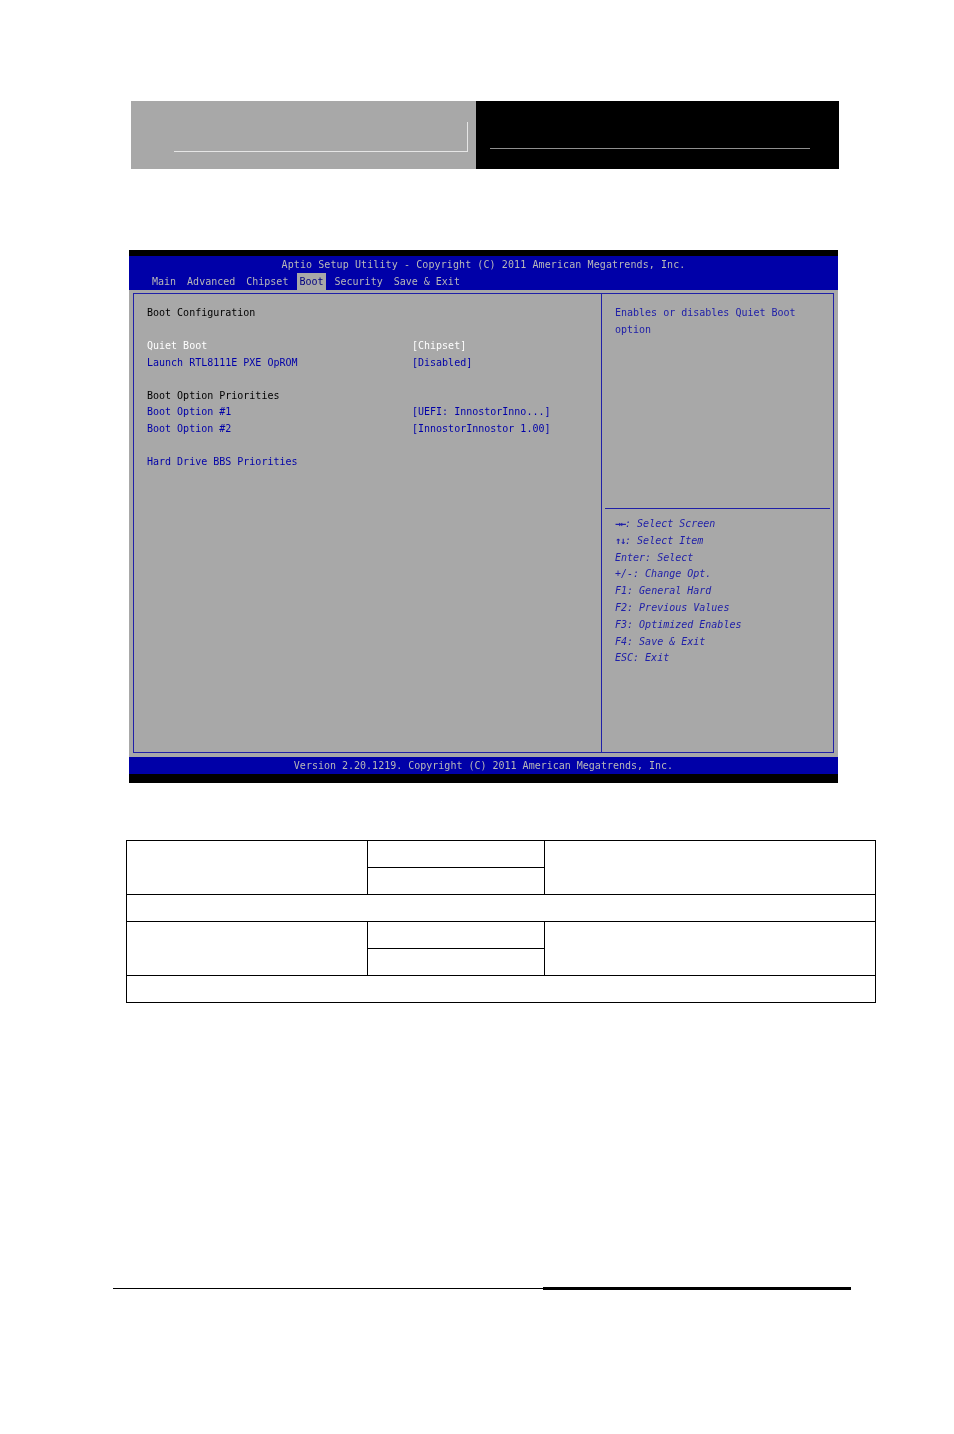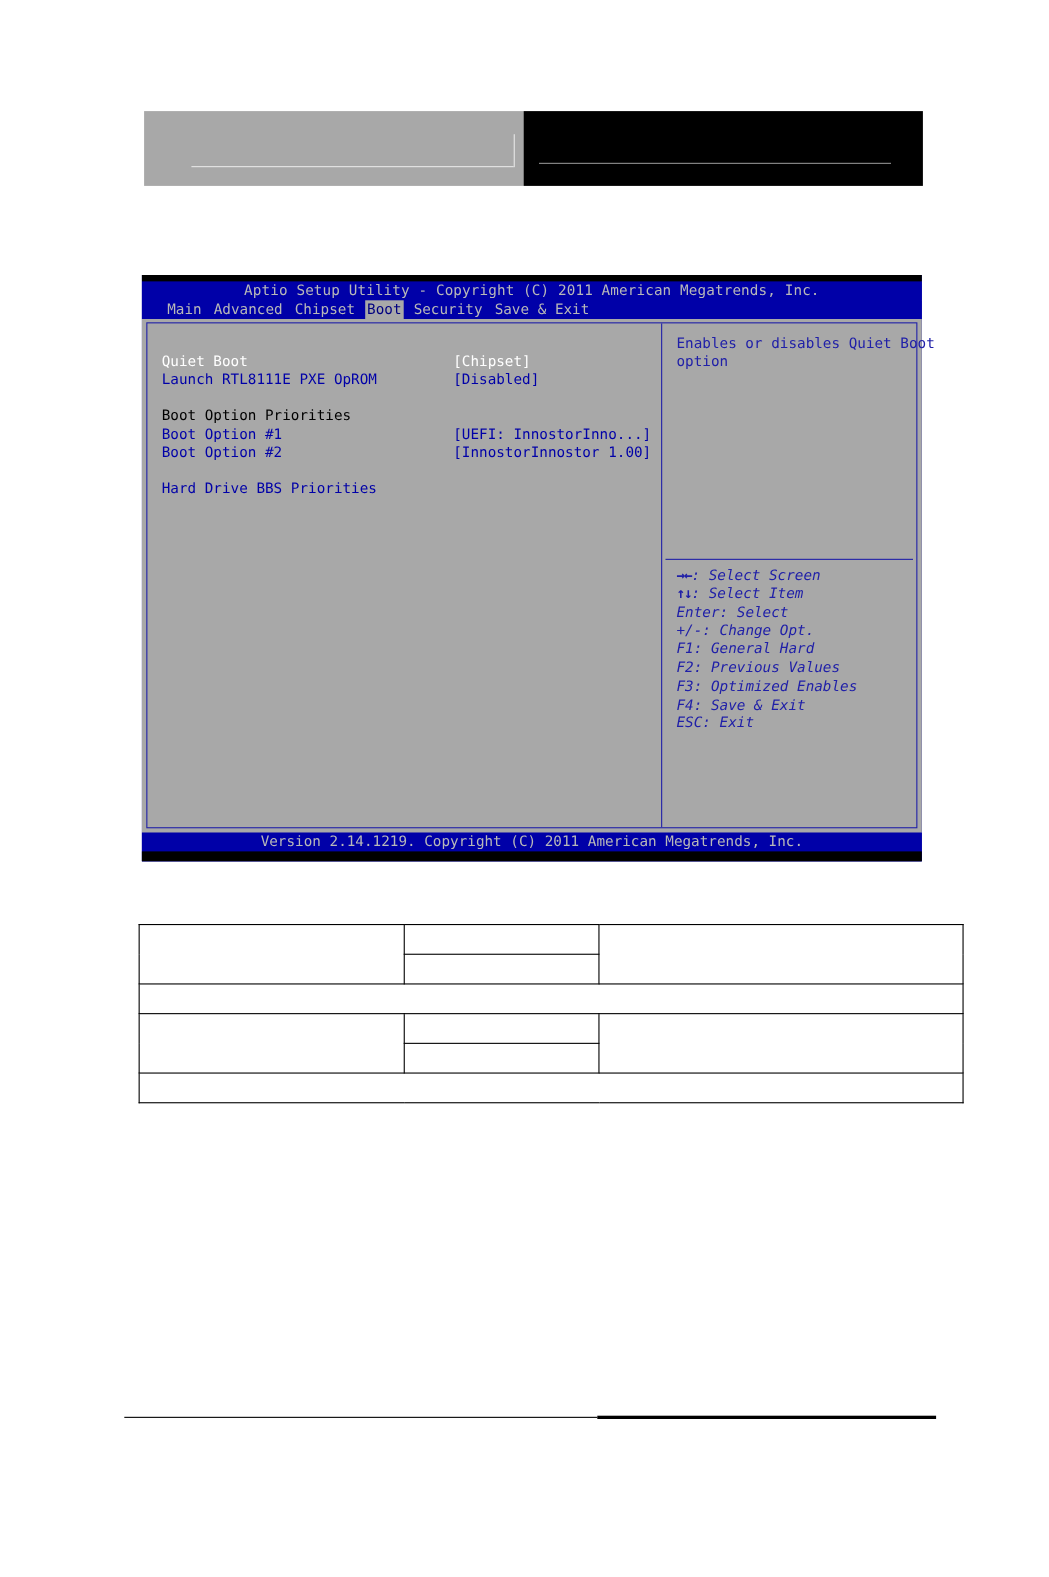--- a/index.html
+++ b/index.html
@@ -63,21 +63,21 @@
 
   
   #bios-screen {
     position: absolute;
     left: 129px;
     top: 250px;
     width: 709px;
     height: 533px;
     background: #0000a8;
     font-family: "DejaVu Sans Mono", "Liberation Mono", monospace;
-    font-size: 13px;
+    font-size: 10px;
     line-height: 16.5px;
   }
   #bios-topbar {
     height: 6px;
     background: #000000;
   }
   #bios-title {
     height: 17px;
     line-height: 17px;
     text-align: center;
@@ -291,20 +291,21 @@
     <span class="menu-item">Save &amp; Exit</span>
   </div>
 
   <div id="bios-body">
     <div id="bios-body-inner">
 
       <div id="panel-divider"></div>
 
       <div id="left-panel">
 
+        <div class="bios-line heading">Boot Configuration</div>
 
         <div class="bios-line blank">&nbsp;</div>
 
         <div class="opt-row selected">
           <span class="opt-label">Quiet Boot</span>
           <span class="opt-value">[Chipset]</span>
         </div>
 
         <div class="opt-row">
           <span class="opt-label">Launch RTL8111E PXE OpROM</span>
@@ -356,21 +357,21 @@
           <div class="key-line"><span>F4</span><span>: Save &amp; Exit</span></div>
 
           <div class="key-line"><span>ESC</span><span>: Exit</span></div>
         </div>
 
       </div>
     </div>
   </div>
 
   <div id="bios-footer">
-    <div id="bios-version">Version 2.14.1219. Copyright (C) 2011 American Megatrends, Inc.</div>
+    <div id="bios-version">Version 2.20.1219. Copyright (C) 2011 American Megatrends, Inc.</div>
     <div id="bios-bottombar"></div>
   </div>
 
 </div>
 
 <table id="spec-table">
   <tbody>
     <tr>
       <td class="col-a" rowspan="2"></td>
       <td class="col-b"></td>

